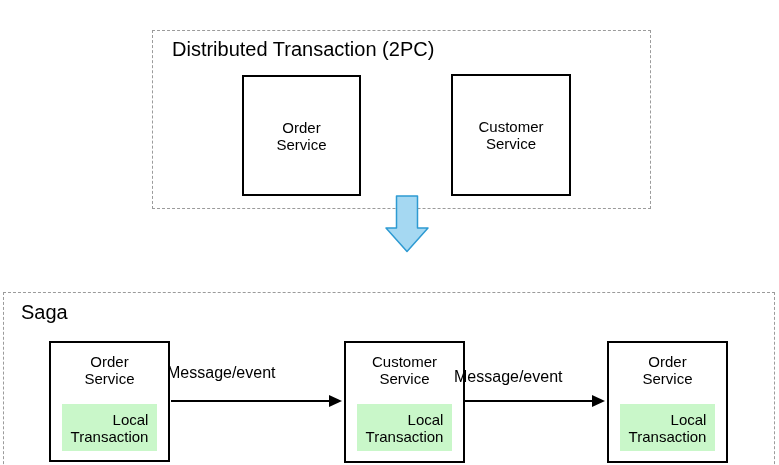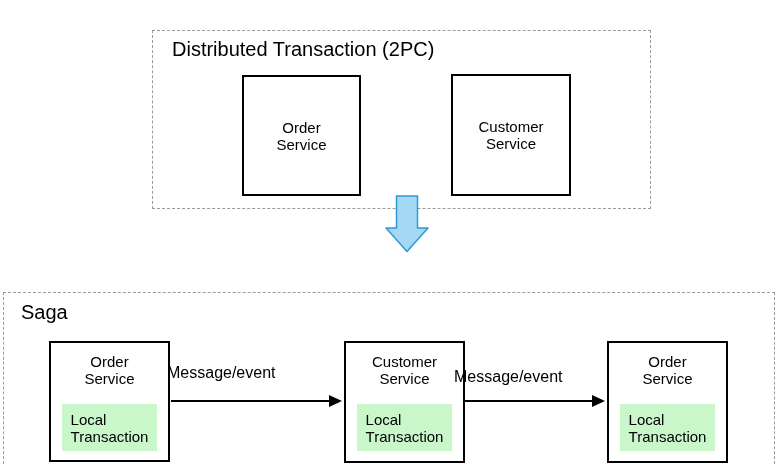--- a/index.html
+++ b/index.html
@@ -61,21 +61,21 @@
     top: 61px;
     width: 95px;
     height: 47px;
     background: var(--local_fill, #c9f7c9);
     display: flex;
     align-items: center;
     justify-content: center;
     font-size: 15px;
     line-height: 17px;
     white-space: pre-line;
-    text-align: left;
+    text-align: right;
   }
 
   
   .down-arrow {
     position: absolute;
     left: 385px;
     top: 195px;
     width: 44px;
     height: 58px;
   }

